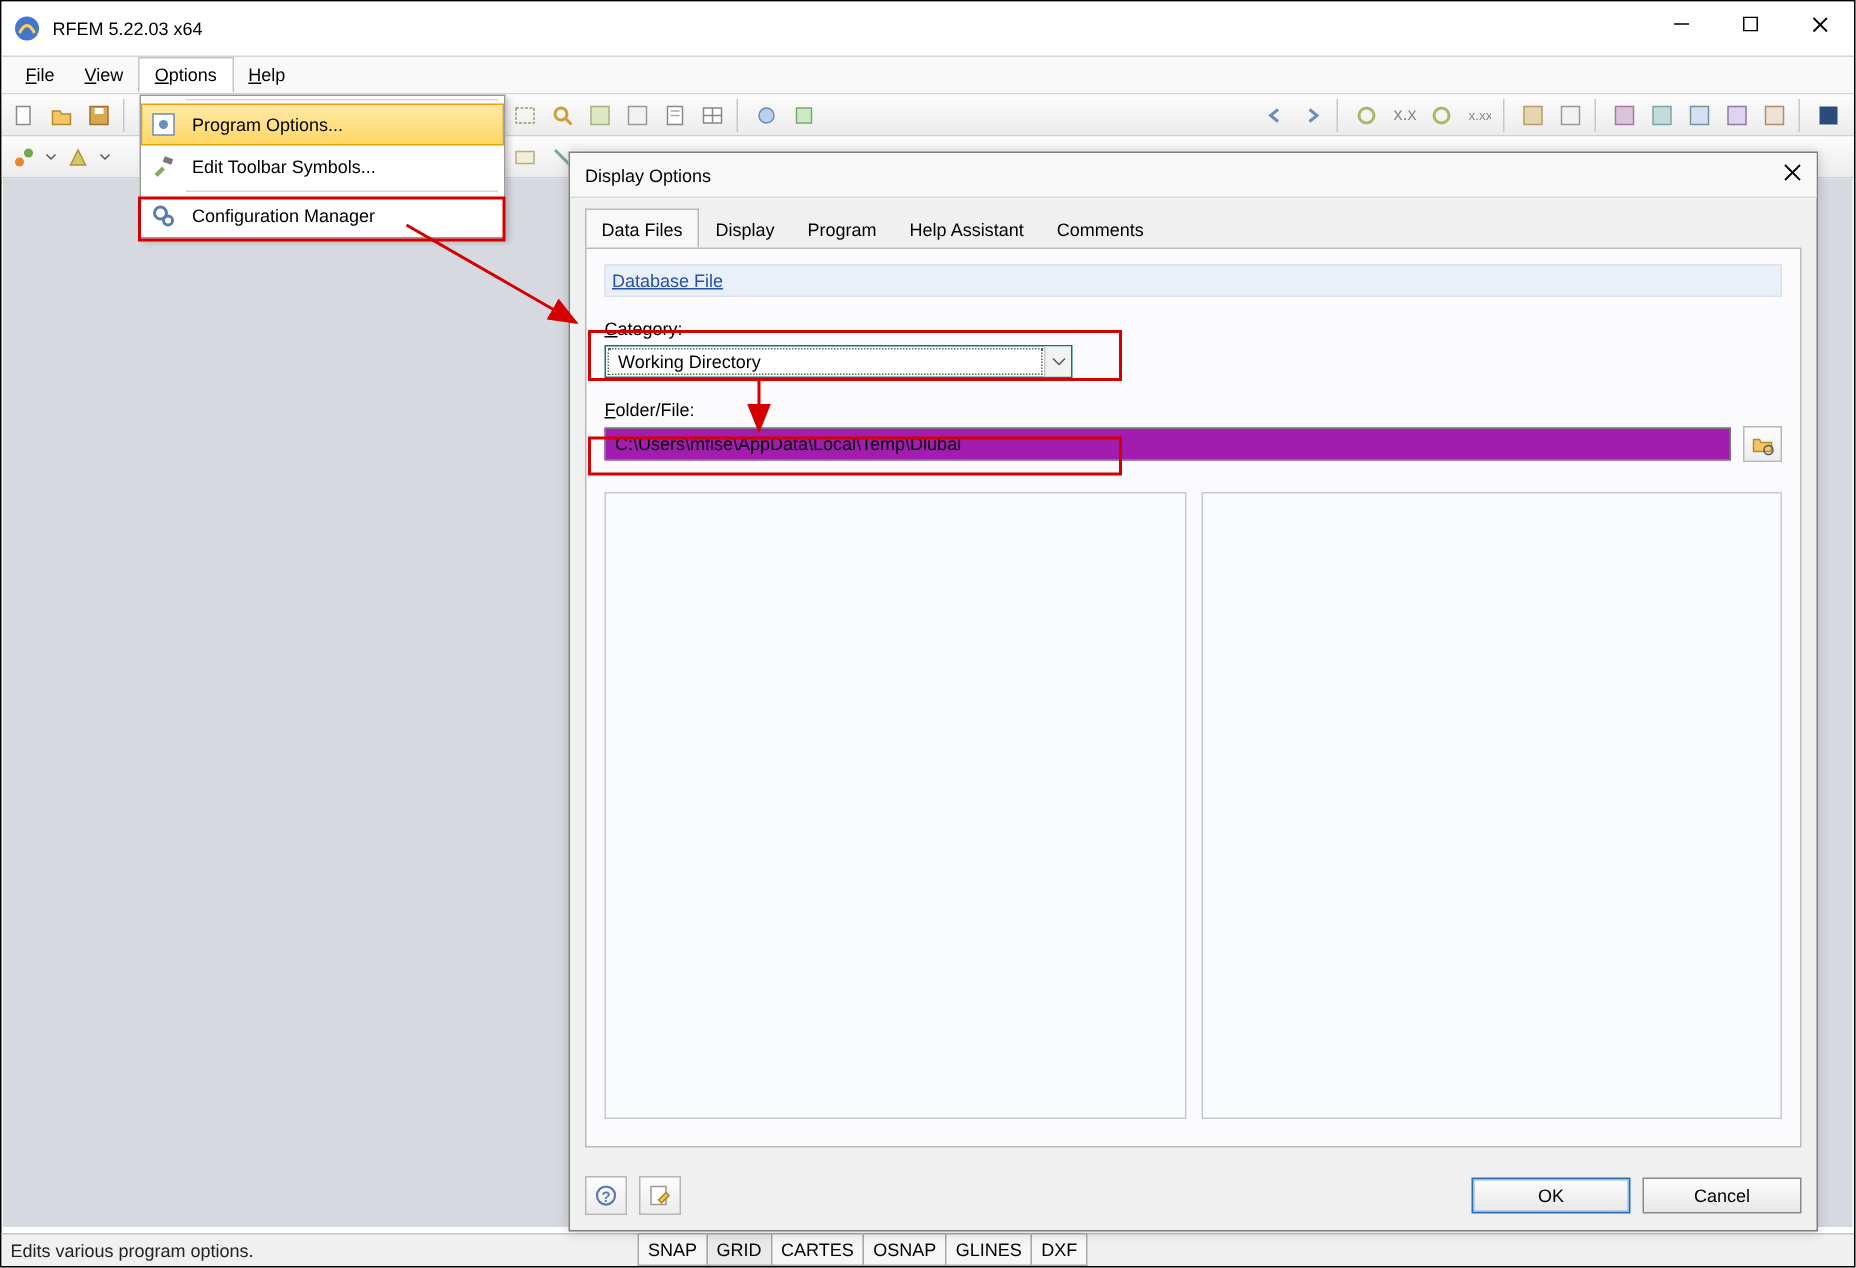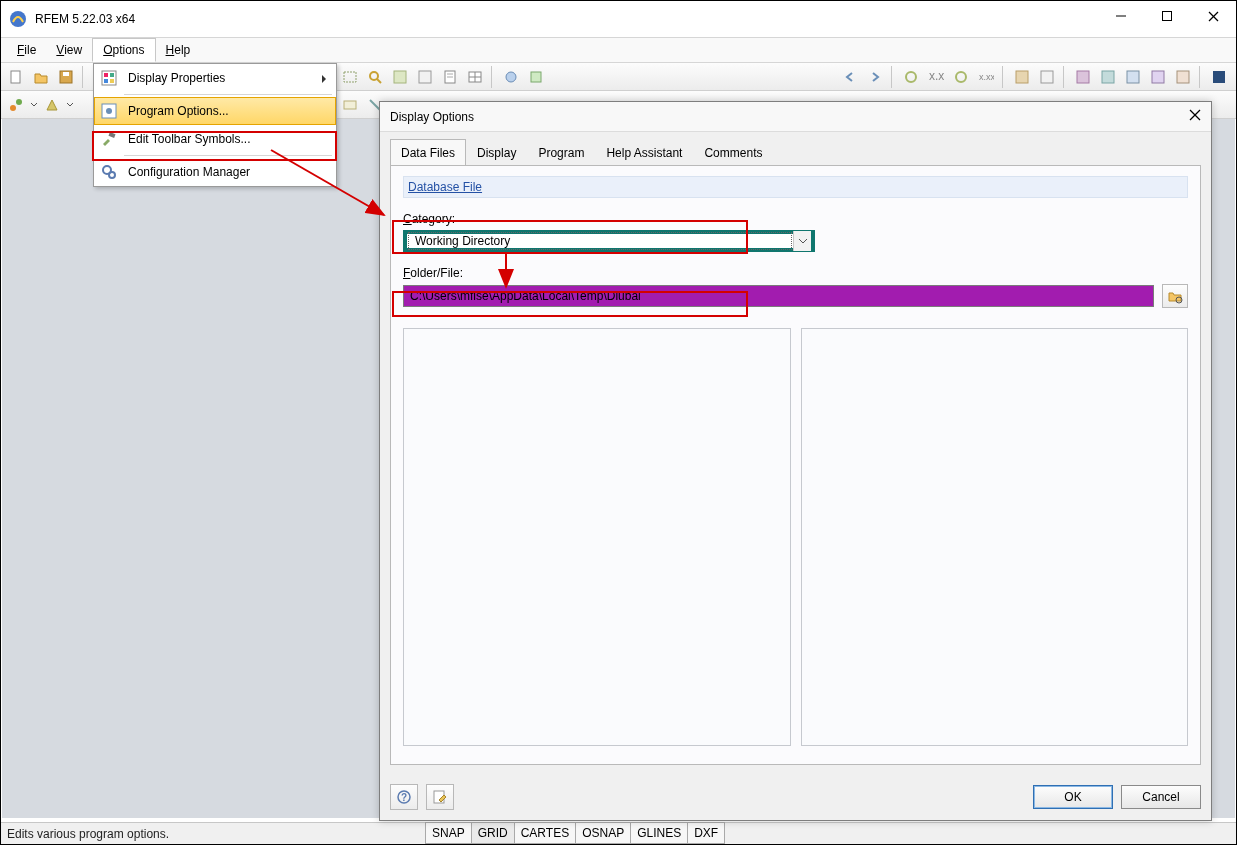--- a/index.html
+++ b/index.html
@@ -29,32 +29,32 @@
   .redarrow{position:absolute;z-index:71;pointer-events:none;}
   
   .dialog{position:absolute;top:100px;left:378px;width:833px;height:720px;background:#f0f0f0;border:1px solid #7e7e7e;box-shadow:0 0 8px rgba(0,0,0,.2);z-index:40;}
   .dlg-title{height:30px;display:flex;align-items:center;padding:0 10px;background:#f8f8f8;border-bottom:1px solid #dcdcdc;justify-content:space-between;}
   .tabstrip{display:flex;padding:6px 10px 0 10px;gap:0;}
   .tab{padding:6px 10px;border:1px solid #b9b9b9;background:#f8f8f8;position:relative;top:1px;border-bottom:none;}
   .tab.inactive{border-color:transparent;background:transparent;color:#000;}
   .tabbody{margin:0 10px 10px 10px;border:1px solid #b9b9b9;background:#fbfbfd;height:600px;padding:10px 12px;position:relative;}
   .section-hdr{color:#2451a5;text-decoration:underline;background:#eaf0fa;padding:3px 4px;border:1px solid #d8e2f0;}
   .lbl{margin-top:14px;margin-bottom:4px;}
-  .combo{width:412px;height:22px;border:4px solid #0f766e;background:#fff;display:flex;align-items:center;}
+  .combo{width:312px;height:22px;border:1px solid #0f766e;background:#fff;display:flex;align-items:center;}
   .combo .val{flex:1;padding:0 6px;border:1px dotted #666;margin:1px;height:18px;line-height:16px;}
   .combo .dd{width:18px;height:20px;display:flex;align-items:center;justify-content:center;border-left:1px solid #c9c9c9;background:#f2f2f2;}
   .pathrow{display:flex;align-items:center;gap:8px;}
   .pathinput{width:758px;height:22px;border:1px solid #7a7a7a;padding:0 6px;background:#a21caf;}
   .browse{width:26px;height:24px;border:1px solid #b8b8b8;background:linear-gradient(#fdfdfd,#ececec);display:flex;align-items:center;justify-content:center;}
   .panes{display:flex;gap:10px;margin-top:20px;}
   .pane{flex:1;height:418px;border:1px solid #c6c9cf;background:#fafbfd;}
   .dlg-footer{position:absolute;bottom:10px;left:10px;right:10px;display:flex;align-items:center;}
   .iconbtn{width:28px;height:26px;border:1px solid #b8b8b8;background:linear-gradient(#fdfdfd,#ececec);display:flex;align-items:center;justify-content:center;margin-right:8px;}
   .spacer{flex:1;}
-  .btn{width:80px;height:24px;border:1px solid #8a8a8a;background:linear-gradient(#fdfdfd,#e7e7e7);text-align:center;line-height:22px;margin-left:8px;}
+  .btn{width:106px;height:24px;border:1px solid #8a8a8a;background:linear-gradient(#fdfdfd,#e7e7e7);text-align:center;line-height:22px;margin-left:8px;}
   .btn.primary{border:1px solid #2f6fb3;box-shadow:inset 0 0 0 1px #8bb8e4;}
   
   .statusbar{position:absolute;bottom:0;left:0;right:0;height:22px;background:#f0f0f0;border-top:1px solid #c7c7c7;display:flex;align-items:center;padding:0 6px;font-size:11px;color:#222;}
   .st-cells{position:absolute;left:425px;bottom:0;display:flex;height:22px;}
   .st-cell{border:1px solid #a9a9a9;padding:0 6px;line-height:20px;background:#f7f7f7;margin-left:-1px;text-align:right;}
 </style>
 </head>
 <body>
 
 <div class="titlebar">
@@ -277,33 +277,20 @@
         <svg width="16" height="16">
           <line x1="3" y1="3" x2="13" y2="13" stroke="#7aa5a5" stroke-width="2"></line>
         </svg>
       </div>
   </div>
 </div>
 
 <div class="workarea"></div>
 
 <div class="dropdown">
-  <div class="row">
-    <span class="mi-icon"><svg width="18" height="18">
-          <rect x="2" y="2" width="14" height="14" fill="#fff" stroke="#888"></rect>
-          <rect x="4" y="4" width="4" height="4" fill="#e26"></rect>
-          <rect x="10" y="4" width="4" height="4" fill="#4a8"></rect>
-          <rect x="4" y="10" width="4" height="4" fill="#48d"></rect>
-          <rect x="10" y="10" width="4" height="4" fill="#ec5"></rect>
-        </svg></span>
-    <span>Display Properties</span>
-    <span class="arrow"><svg width="8" height="10">
-          <path d="M2 1l4 4-4 4z" fill="#333"></path>
-        </svg></span>
-  </div>
   <div class="sep"></div>
   <div class="row hover">
     <span class="mi-icon"><svg width="18" height="18">
           <rect x="2" y="2" width="14" height="14" fill="#fff" stroke="#6a8fb8"></rect>
           <circle cx="9" cy="9" r="3" fill="#6a8fb8"></circle>
         </svg></span>
     <span>Program Options...</span>
   </div>
   <div class="row">
     <span class="mi-icon"><svg width="18" height="18">

